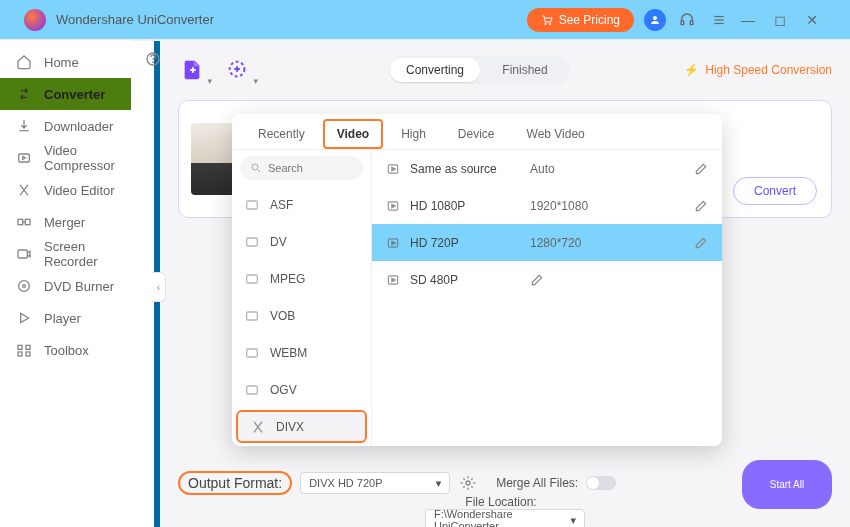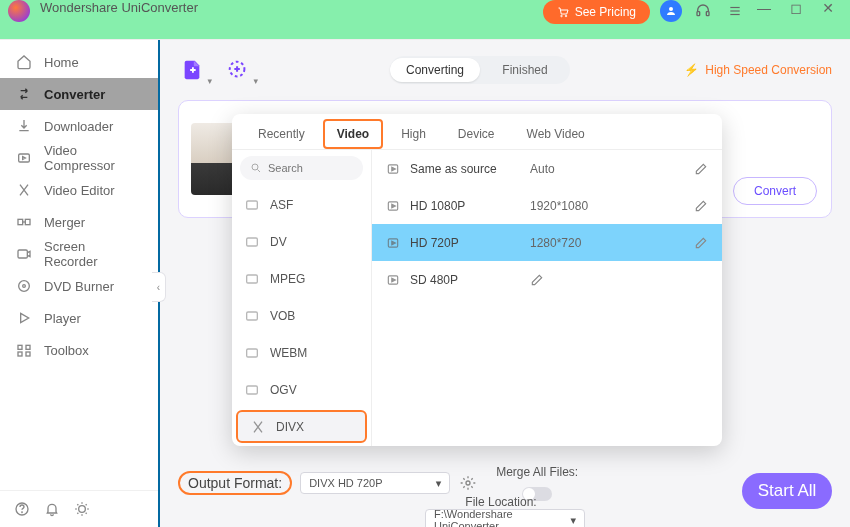--- a/index.html
+++ b/index.html
@@ -1,30 +1,30 @@
 <!DOCTYPE html>
 <html><head>
 <meta charset="utf-8">
 <style>
 *{box-sizing:border-box;margin:0;padding:0;font-family:-apple-system,BlinkMacSystemFont,"Segoe UI",Arial,sans-serif;}
 body{background:#f5f5f7;width:850px;height:527px;overflow:hidden;font-size:13px;color:#333;}
-.titlebar{height:40px;background:#86efac;display:flex;padding:0 8px;border-bottom:1px solid #eee;}
+.titlebar{height:40px;background:#7dd3fc;display:flex;align-items:center;padding:0 24px;border-bottom:1px solid #eee;}
 .logo{width:22px;height:22px;border-radius:50%;background:radial-gradient(circle at 35% 35%,#ff7a3c,#7a2cff);margin-right:10px;}
 .title{font-size:13px;color:#555;flex:0 0 auto;}
 .spring{flex:1;}
 .see-pricing{background:#ff6a2b;color:#fff;border:none;border-radius:14px;height:24px;padding:0 14px;font-size:12px;display:flex;align-items:center;gap:6px;cursor:pointer;}
 .cart-icon{display:inline-block;width:12px;height:12px;}
 .head-ico{width:22px;height:22px;border-radius:50%;margin-left:10px;display:flex;align-items:center;justify-content:center;color:#666;cursor:pointer;}
 .head-ico.blue{background:#2f7bff;color:#fff;}
 .winbtn{width:28px;text-align:center;color:#666;font-size:14px;cursor:pointer;margin-left:4px;}
 .layout{display:flex;height:487px;}
-.sidebar{width:160px;background:#fff;border-right:2px solid #0369a1;display:flex;flex-direction:column;}
+.sidebar{width:160px;background:#fff;border-right:6px solid #0369a1;display:flex;flex-direction:row;}
 .side-top{flex:1;padding-top:6px;}
 .side-item{height:32px;display:flex;align-items:center;padding:0 16px;gap:12px;color:#666;font-size:13px;cursor:pointer;}
-.side-item.active{background:#a3a3a3;color:#222;font-weight:600;}
+.side-item.active{background:#4d7c0f;color:#222;font-weight:600;}
 .sico{width:16px;height:16px;flex:0 0 16px;display:flex;align-items:center;justify-content:center;}
 .side-bottom{display:flex;gap:14px;padding:10px 14px;border-top:1px solid #f0f0f0;color:#777;}
 .side-bottom span{cursor:pointer;}
 .main{flex:1;background:#f5f5f7;position:relative;padding:10px 18px 0 18px;}
 .toprow{display:flex;align-items:center;height:40px;}
 .addbtn{width:28px;height:28px;display:flex;align-items:center;justify-content:center;margin-right:18px;color:#7b45ff;cursor:pointer;position:relative;}
 .addbtn svg{width:22px;height:22px;}
 .drop-caret{font-size:9px;color:#888;position:absolute;right:-6px;bottom:-2px;}
 .segment{background:#eef0f3;border-radius:16px;height:28px;display:flex;align-items:center;width:180px;margin-left:120px;}
 .seg-btn{flex:1;text-align:center;font-size:12px;height:24px;line-height:24px;border-radius:14px;color:#666;cursor:pointer;}
@@ -62,24 +62,24 @@
 .resname{width:120px;}
 .resdim{flex:1;color:#666;}
 .respencil{color:#888;cursor:pointer;}
 
 .bottombar{position:absolute;left:0;right:0;height:28px;display:flex;align-items:center;padding:0 18px;font-size:12px;color:#555;}
 .bb1{bottom:30px;}
 .bb2{bottom:4px;flex-direction:column;}
 .pill-label{border:2px solid #ff7a2b;border-radius:12px;padding:2px 8px;font-size:14px;color:#444;margin-right:8px;}
 .selectbox{border:1px solid #d7d7de;background:#fff;height:22px;border-radius:4px;padding:0 8px;display:flex;align-items:center;justify-content:space-between;width:150px;font-size:11px;color:#555;cursor:pointer;}
 .mini-ico{margin-left:10px;color:#888;cursor:pointer;}
-.merge{margin-left:20px;display:flex;align-items:center;gap:8px;flex-direction:column;}
+.merge{margin-left:20px;display:flex;align-items:center;gap:8px;}
 .toggle{width:30px;height:14px;background:#dcdce2;border-radius:8px;position:relative;cursor:pointer;}
 .toggle::after{content:"";position:absolute;left:1px;top:1px;width:12px;height:12px;background:#fff;border-radius:50%;}
-.startall{position:absolute;right:18px;bottom:18px;background:#8a6bff;color:#fff;border:none;border-radius:18px;height:36px;width:90px;font-size:17px;cursor:pointer;}
+.startall{position:absolute;right:18px;bottom:18px;background:#8a6bff;color:#fff;border:none;border-radius:18px;height:49px;width:90px;font-size:10px;cursor:pointer;}
 svg{display:block;}
 </style>
 </head>
 <body>
 
 <div class="titlebar">
   <div class="logo"></div>
   <div class="title">Wondershare UniConverter</div>
   <div class="spring"></div>
   <button class="see-pricing">

